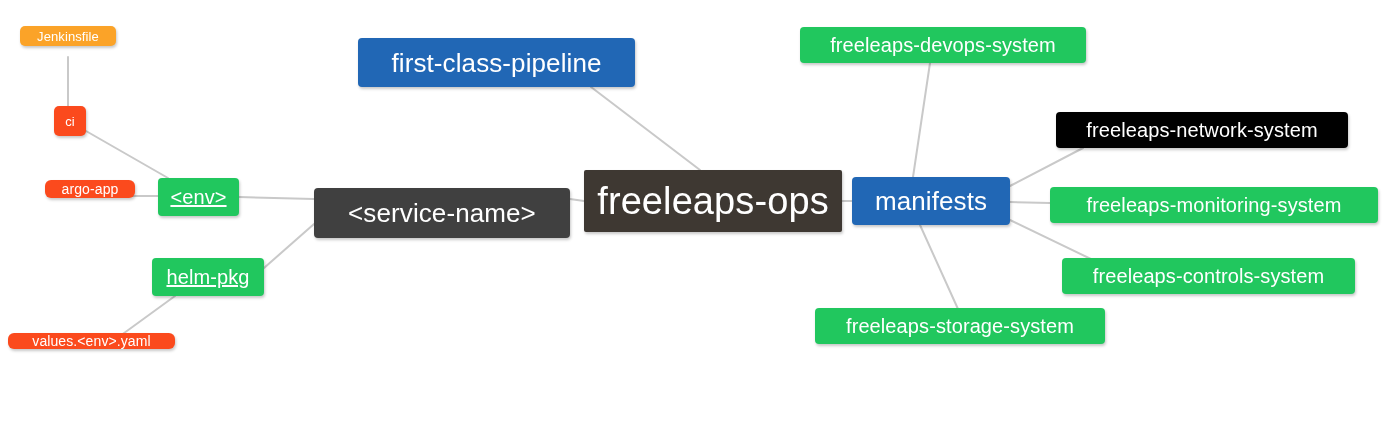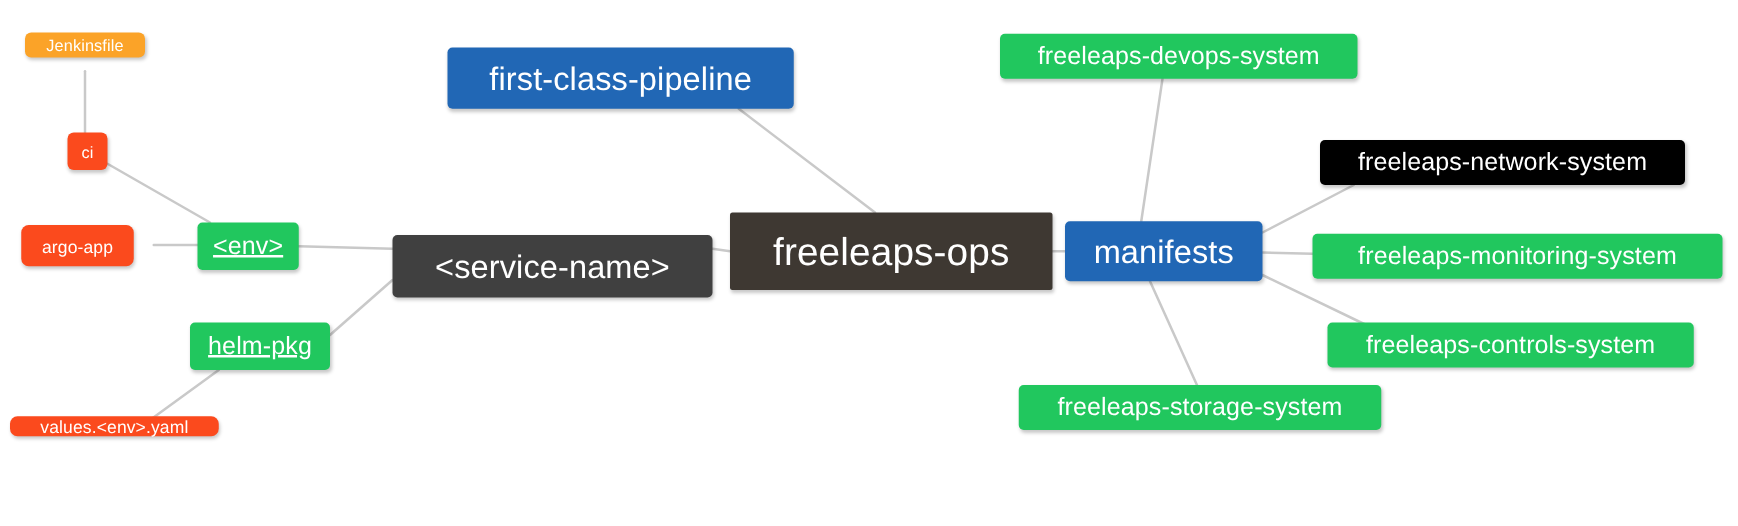--- a/index.html
+++ b/index.html
@@ -37,21 +37,21 @@
     white-space: nowrap;
     line-height: 1;
     box-shadow: 1px 2px 3px rgba(0,0,0,0.22);
     padding: 0 11px;
     letter-spacing: 0.1px;
   }
   .node-label {
     display: block;
   }
   
-  .role-root      { font-size: 31px; border-radius: 2px; padding-left: 11px; }
+  .role-root      { font-size: 38px; border-radius: 2px; padding-left: 11px; }
   .role-branch    { font-size: 26px; }
   .role-branch-sm { font-size: 20px; text-decoration: underline; }
   .role-leaf      { font-size: 20px; }
   .role-tiny      { font-size: 13px; border-radius: 5px; }
   .role-mini      { font-size: 14px; border-radius: 6px; }
 </style>
 </head>
 <body>
 
 <div id="mindmap-canvas" style="width: 1390px; height: 421px; background: rgb(255, 255, 255);">
@@ -91,21 +91,21 @@
       </div>
       <div class="node role-branch-sm" style="left: 152px; top: 258px; width: 112px; height: 38px; background: rgb(33, 199, 94);">
         <span class="node-label">helm-pkg</span>
       </div>
       <div class="node role-tiny" style="left: 54px; top: 106px; width: 32px; height: 30px; background: rgb(251, 74, 29);">
         <span class="node-label">ci</span>
       </div>
       <div class="node role-tiny" style="left: 20px; top: 26px; width: 96px; height: 20px; background: rgb(251, 163, 40);">
         <span class="node-label">Jenkinsfile</span>
       </div>
-      <div class="node role-mini" style="left: 17px; top: 180px; width: 90px; height: 33px; background: rgb(251, 74, 29);">
+      <div class="node role-mini" style="left: 45px; top: 180px; width: 90px; height: 18px; background: rgb(251, 74, 29);">
         <span class="node-label">argo-app</span>
       </div>
       <div class="node role-mini" style="left: 8px; top: 333px; width: 167px; height: 16px; background: rgb(251, 74, 29);">
         <span class="node-label">values.&lt;env&gt;.yaml</span>
       </div>
       <div class="node role-leaf" style="left: 800px; top: 27px; width: 286px; height: 36px; background: rgb(33, 199, 94);">
         <span class="node-label">freeleaps-devops-system</span>
       </div>
       <div class="node role-leaf" style="left: 1056px; top: 112px; width: 292px; height: 36px; background: #000000;">
         <span class="node-label">freeleaps-network-system</span>

